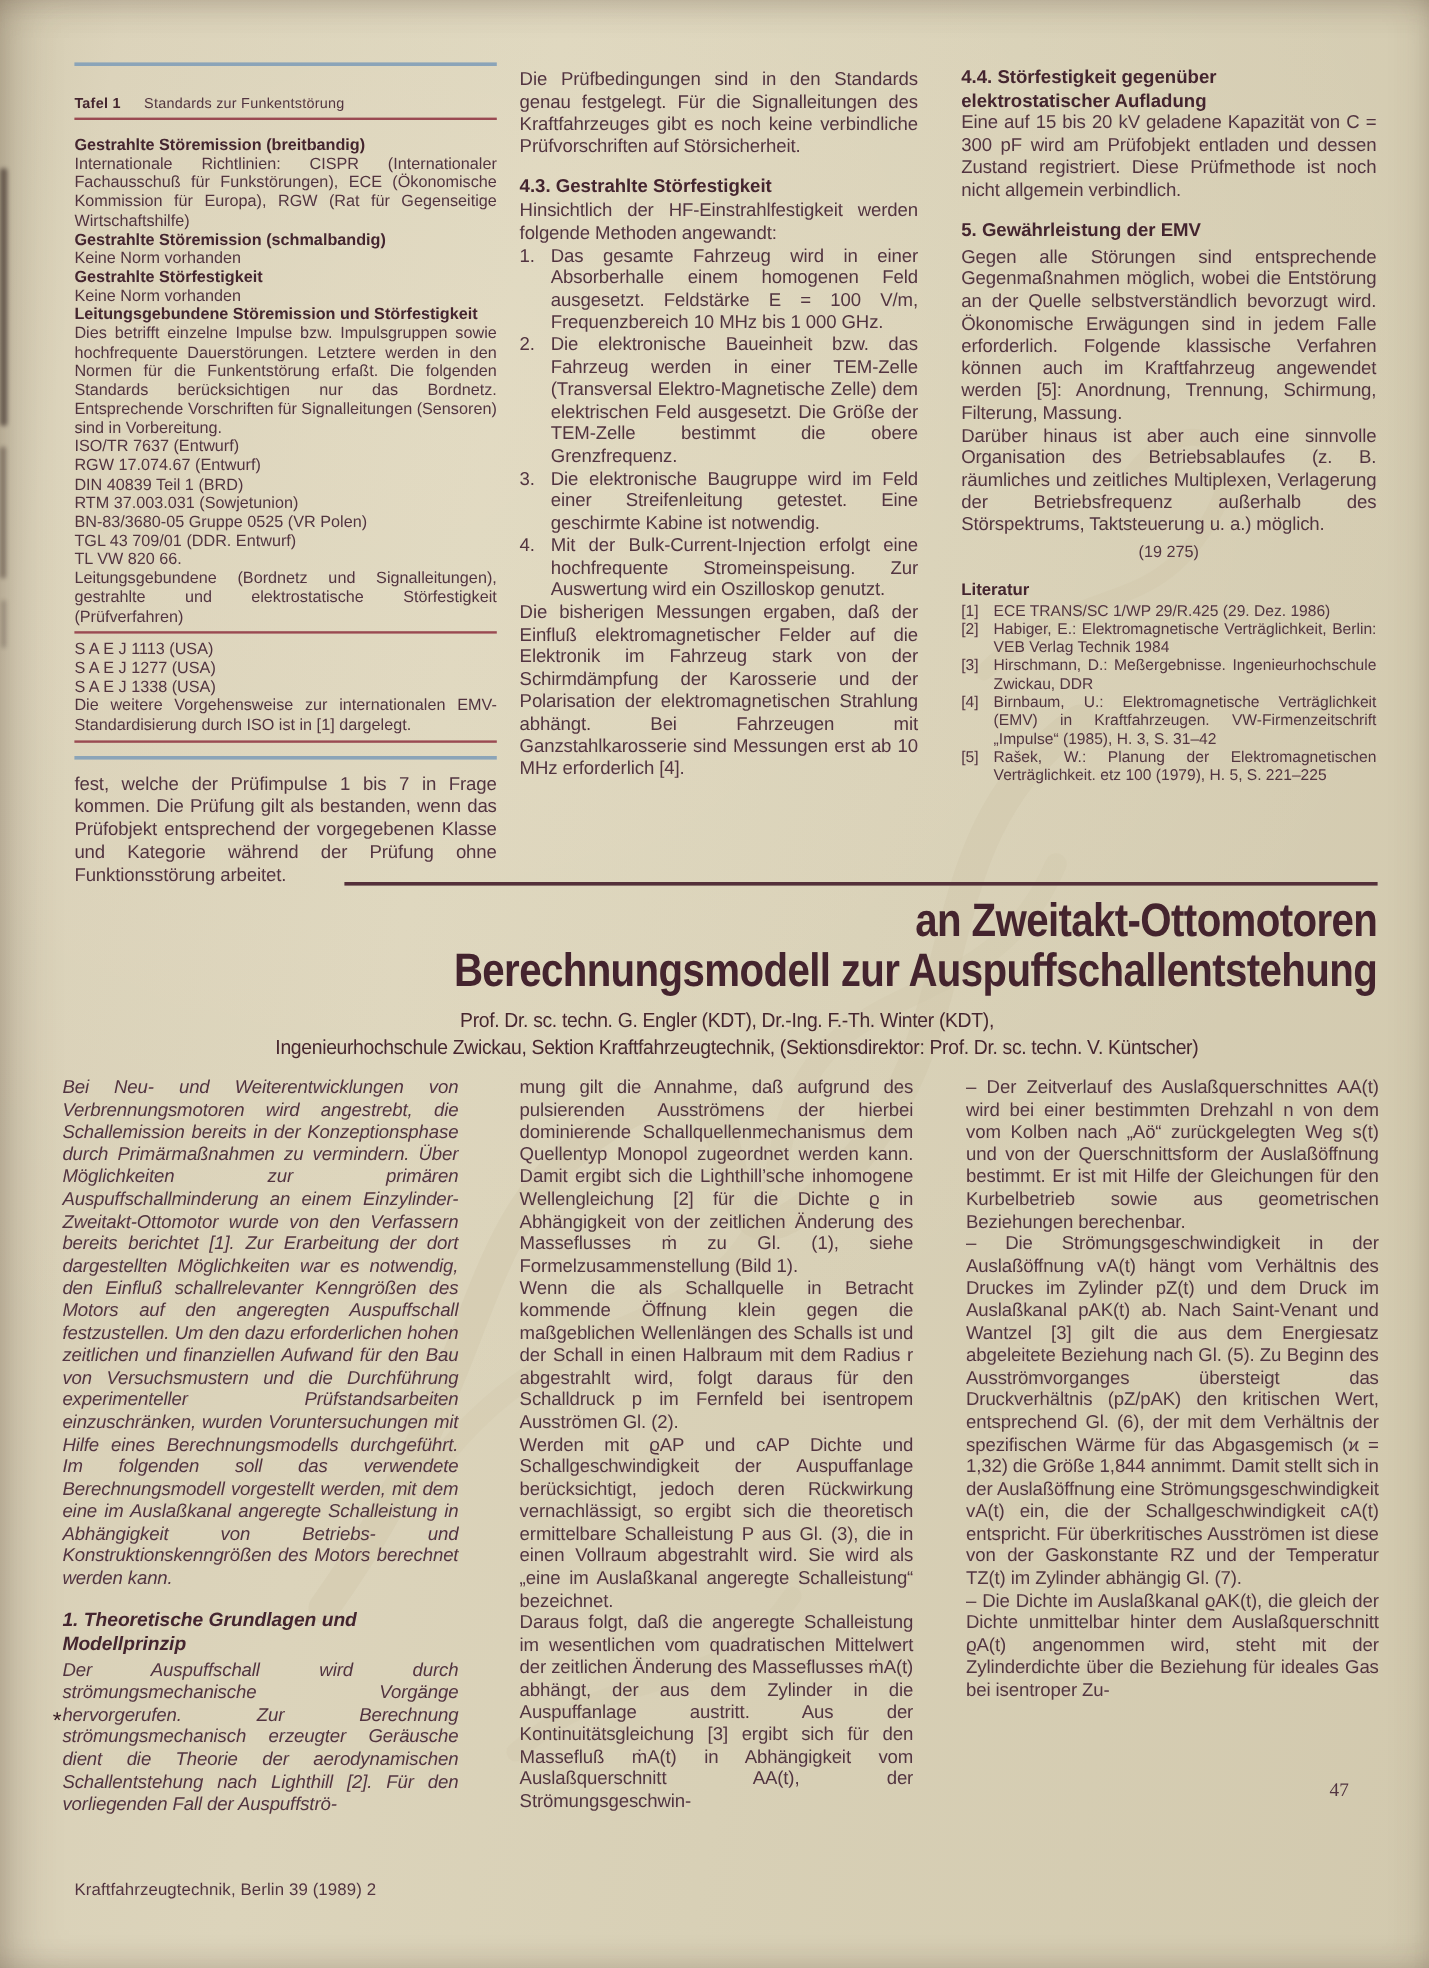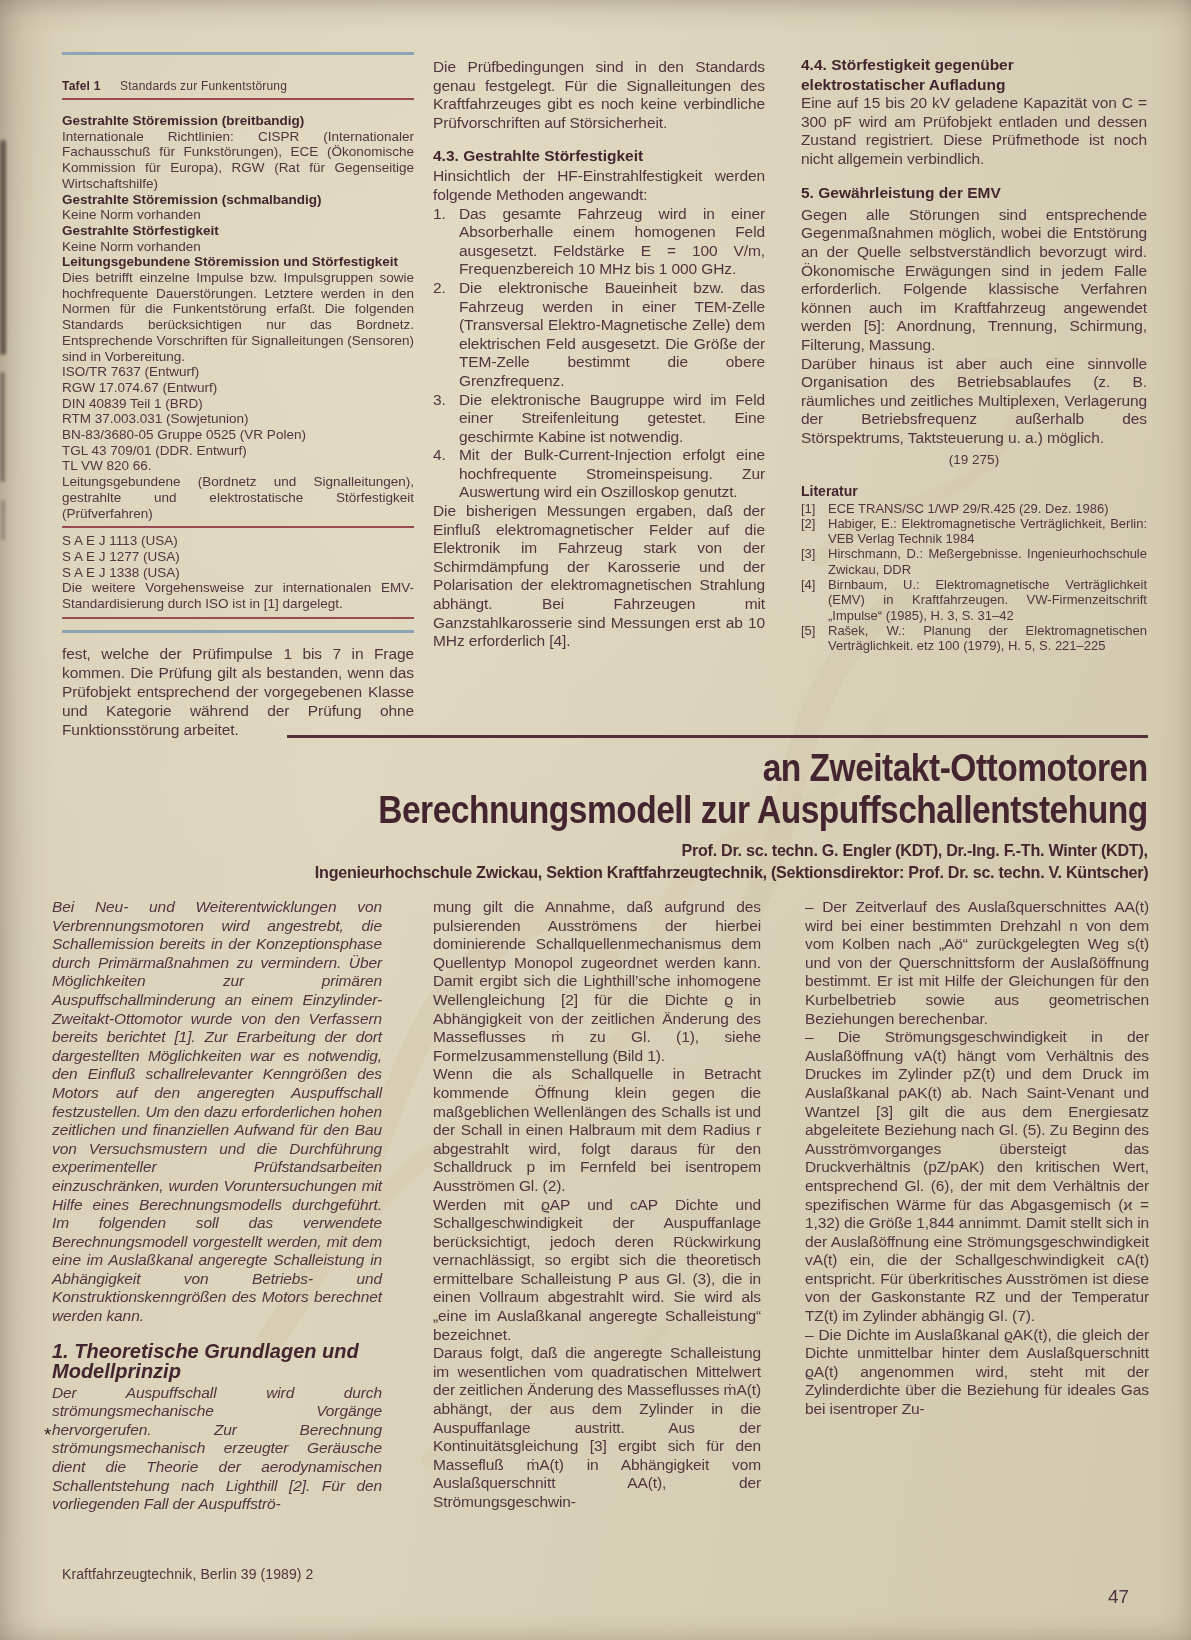--- a/index.html
+++ b/index.html
@@ -64,35 +64,35 @@
   .lit-hd{font-weight:700;color:#44252f;font-size:14px;margin-top:16px;margin-bottom:2px;}
   .ref{display:flex;font-size:13px;line-height:15.3px;}
   .ref .ref-num{flex:none;width:27px;}
   .ref .ref-txt{flex:1;text-align:justify;}
 
   
   .article-rule{position:absolute;left:287px;top:735px;width:861px;height:3px;background:#54303a;}
   .title{position:absolute;left:120px;top:747px;width:1028px;text-align:right;
          font-weight:700;color:#44242e;font-size:39px;line-height:42px;letter-spacing:-.6px;}
   .title .tl{display:inline-block;transform:scaleX(.86);transform-origin:100% 50%;white-space:nowrap;}
-  .authors{position:absolute;left:40px;top:840px;width:1108px;text-align:right;
-           font-weight:700;color:#47262f;font-size:17px;line-height:21.5px;}
+  .authors{position:absolute;left:40px;top:840px;width:1108px;text-align:center;
+           font-weight:400;color:#47262f;font-size:17px;line-height:21.5px;}
   .authors .al{display:inline-block;transform:scaleX(.95);transform-origin:100% 50%;white-space:nowrap;letter-spacing:-.3px;}
 
   
   .bcol{position:absolute;top:898px;}
   .bcol1{left:52px;width:330px;font-style:italic;}
   .bcol2{left:433px;width:328px;}
   .bcol3{left:805px;width:344px;}
-  .bcol .hd2{font-weight:700;color:#44252f;font-size:20px;line-height:20px;margin-top:15px;margin-bottom:3px;}
+  .bcol .hd2{font-weight:700;color:#44252f;font-size:16px;line-height:20px;margin-top:15px;margin-bottom:3px;}
   .margin-star{position:absolute;left:44px;top:1424px;font-size:19px;color:#33181f;}
 
   
   .footer-left{position:absolute;left:62px;top:1566px;font-size:14px;letter-spacing:.1px;}
-  .footer-right{position:absolute;left:1108px;top:1586px;font-size:19px;}
+  .footer-right{position:absolute;left:1108px;top:1484px;font-size:16px;font-family:Liberation Serif, serif;}
 </style>
 </head>
 <body>
 
 <div class="page">
 
   <svg class="wm" viewBox="0 0 1191 1640" xmlns="http://www.w3.org/2000/svg">
     <g fill="none" stroke="#cbc0a2" stroke-linecap="round">
       <path d="M 270 1340 C 420 1130, 380 1010, 520 930 C 660 850, 560 1120, 700 980 C 820 860, 760 700, 900 600" stroke-width="26" opacity=".55"></path>
       <path d="M 350 1240 C 470 1060, 620 1140, 650 960 C 680 800, 820 860, 880 720" stroke-width="18" opacity=".4"></path>

